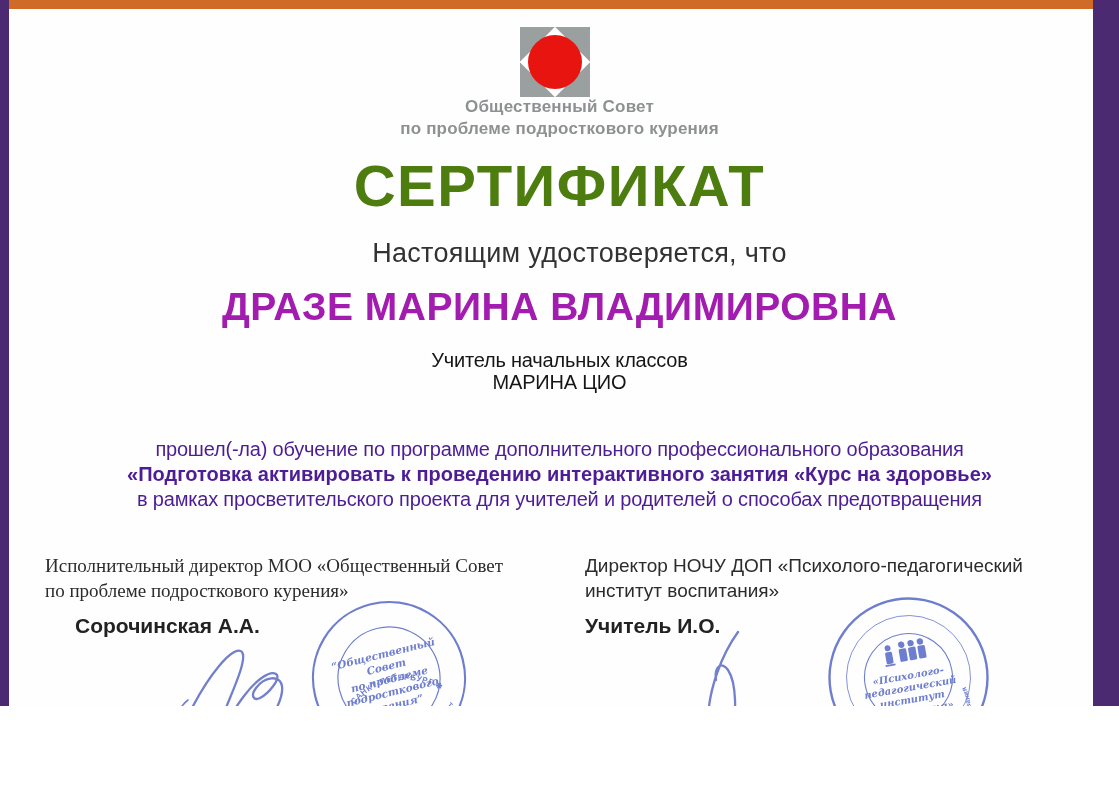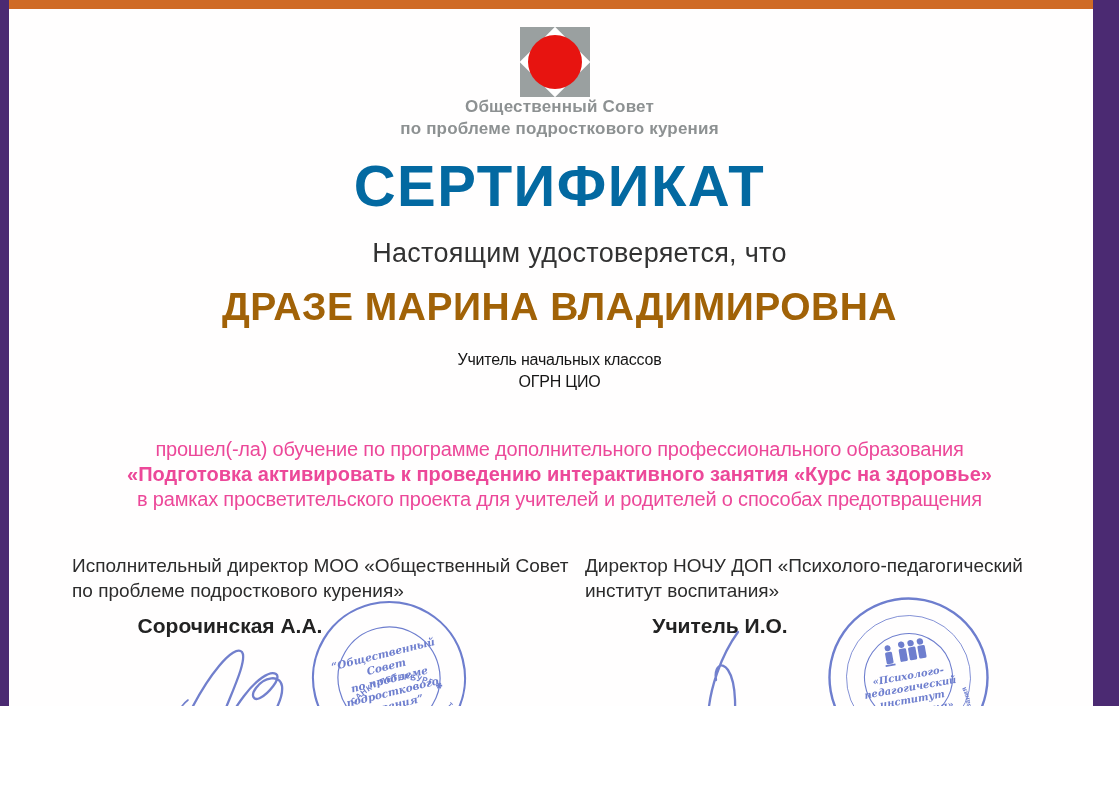--- a/index.html
+++ b/index.html
@@ -13,32 +13,32 @@
   .bar-left{left:0;top:0;width:9px;height:801px;background:#4b2a72;}
   .bar-right{left:1093px;top:0;width:26px;height:801px;background:#4b2a72;}
   .bar-top{left:9px;top:0;width:1084px;height:9px;background:#cf6b26;}
   .bar-bottom{left:9px;top:785px;width:1084px;height:11px;background:#cf6b26;}
   
   .logo-square{position:absolute;left:520px;top:27px;width:70px;height:70px;background:#9aa0a0;}
   .logo-diamond{position:absolute;left:10px;top:10px;width:50px;height:50px;background:#ffffff;transform:rotate(45deg);}
   .logo-circle{position:absolute;left:8px;top:8px;width:54px;height:54px;border-radius:50%;background:#e71410;}
   .org-caption{position:absolute;left:0;top:96px;width:100%;text-align:center;color:#8d9192;font-weight:bold;font-size:17px;line-height:22px;letter-spacing:0.2px;}
   
-  .cert-title{position:absolute;left:0;top:152px;width:100%;text-align:center;color:#0369a1;font-weight:bold;font-size:58px;letter-spacing:1.5px;}
+  .cert-title{position:absolute;left:0;top:152px;width:100%;text-align:center;color:#4d7c0f;font-weight:bold;font-size:58px;letter-spacing:1.5px;}
   .cert-subtitle{position:absolute;left:0;top:238px;width:100%;text-align:center;color:#323232;font-size:27px;letter-spacing:0.3px;padding-left:20px;}
-  .recipient-name{position:absolute;left:0;top:285px;width:100%;text-align:center;color:#a16207;font-weight:bold;font-size:39px;letter-spacing:0.5px;}
-  .recipient-sub{position:absolute;left:0;top:349px;width:100%;text-align:center;color:#161616;font-size:16px;line-height:22px;letter-spacing:-0.2px;}
+  .recipient-name{position:absolute;left:0;top:285px;width:100%;text-align:center;color:#a21caf;font-weight:bold;font-size:39px;letter-spacing:0.5px;}
+  .recipient-sub{position:absolute;left:0;top:349px;width:100%;text-align:center;color:#161616;font-size:20px;line-height:22px;letter-spacing:-0.2px;}
   
-  .completion{position:absolute;left:60px;top:437px;width:999px;text-align:center;color:#ec4899;font-size:20px;line-height:25px;letter-spacing:-0.2px;}
+  .completion{position:absolute;left:60px;top:437px;width:999px;text-align:center;color:#4c1d95;font-size:20px;line-height:25px;letter-spacing:-0.2px;}
   .completion .bold-line{font-weight:bold;letter-spacing:0;}
   
   .sig-block{position:absolute;top:553px;color:#2c2c2c;font-size:19px;line-height:25px;}
-  .sig-left{left:72px;width:510px;}
+  .sig-left{left:45px;width:510px;font-family:Liberation Serif, serif;}
   .sig-right{left:585px;width:490px;}
-  .sig-name{position:absolute;top:614px;font-weight:bold;font-size:21px;color:#222222;text-align:center;}
+  .sig-name{position:absolute;top:614px;font-weight:bold;font-size:21px;color:#222222;}
   .sig-name-left{left:75px;width:310px;}
   .sig-name-right{left:585px;width:270px;}
   
   .signature{position:absolute;z-index:2;}
   .stamp{position:absolute;z-index:2;opacity:0.82;}
   .stamp-left{left:310px;top:599px;transform:rotate(-14deg);}
   .stamp-right{left:826px;top:595px;transform:rotate(-10deg);}
   .stamp text{fill:#4f63c4;}
   .ring-text{font-family:"Liberation Sans",sans-serif;font-weight:bold;}
   .stamp-serif{font-family:"DejaVu Serif","Liberation Serif",serif;font-style:italic;font-weight:bold;}
@@ -64,21 +64,21 @@
   <div class="org-caption">
     <div>Общественный Совет</div>
     <div>по проблеме подросткового курения</div>
   </div>
 
   <div class="cert-title">СЕРТИФИКАТ</div>
   <div class="cert-subtitle">Настоящим удостоверяется, что</div>
   <div class="recipient-name">ДРАЗЕ МАРИНА ВЛАДИМИРОВНА</div>
   <div class="recipient-sub">
     <div>Учитель начальных классов</div>
-    <div>ОГРН ЦИО</div>
+    <div>МАРИНА ЦИО</div>
   </div>
 
   <div class="completion">
     <div>прошел(-ла) обучение по программе дополнительного профессионального образования</div>
     <div class="bold-line">«Подготовка активировать к проведению интерактивного занятия «Курс на здоровье»</div>
     <div>в рамках просветительского проекта для учителей и родителей о способах предотвращения</div>
   </div>
 
   <div class="sig-block sig-left">
     <div>Исполнительный директор МОО «Общественный Совет</div>

